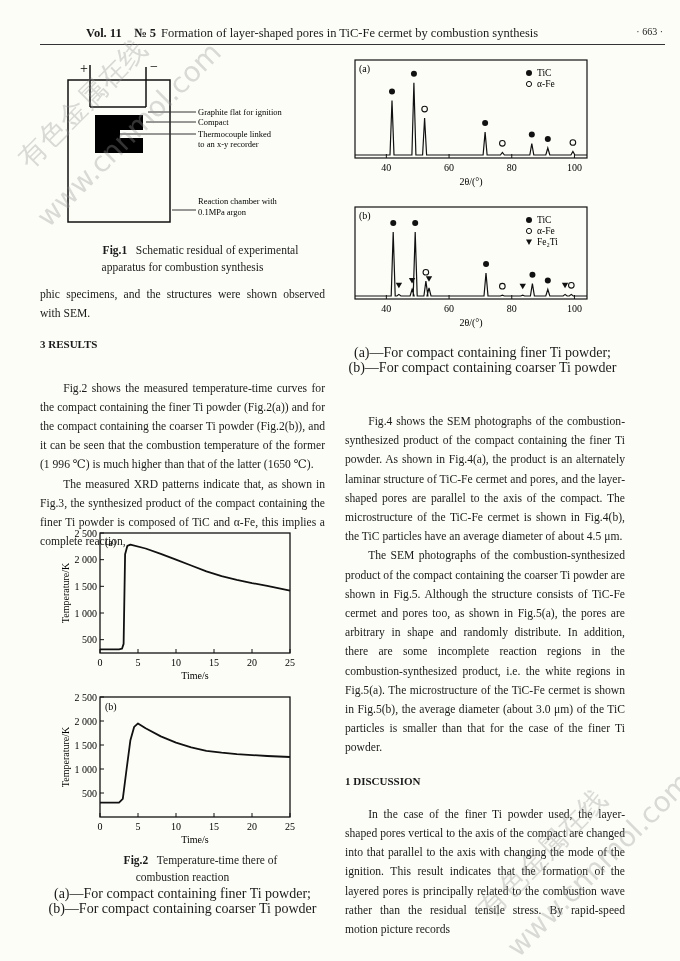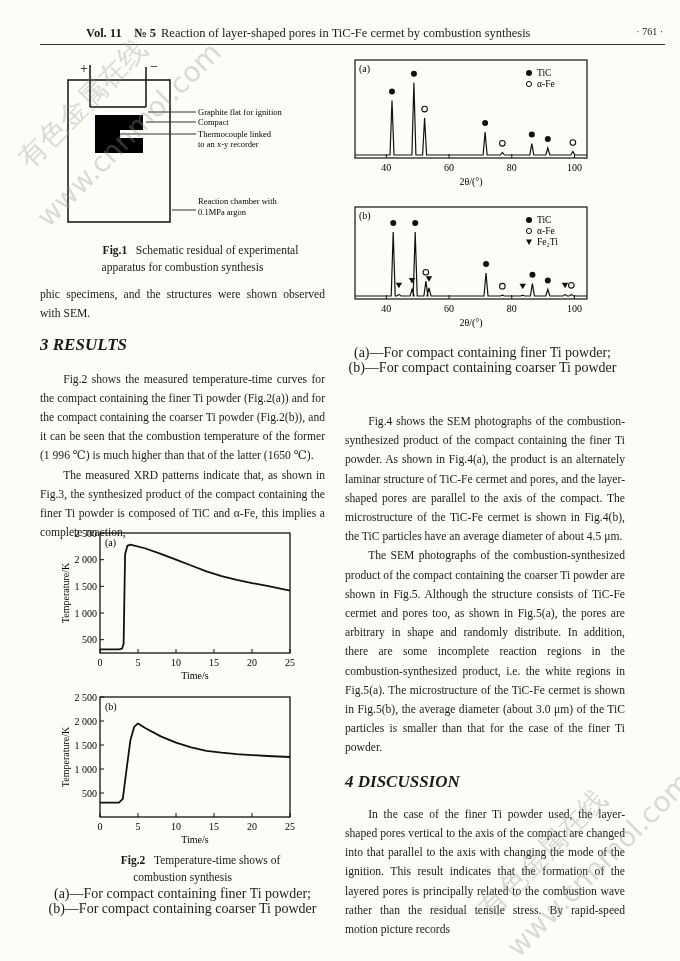--- a/index.html
+++ b/index.html
@@ -10,31 +10,31 @@
   .header .vol { position:absolute; left:0; top:4px;margin-left:46px; }
   .header .vol b { font-weight:bold; }
   .header .title { position:absolute; left:121px; top:4px; }
   .header .page { position:absolute; right:2px; top:4px; font-size:10px; }
   .body-text { font-size:11.6px; line-height:19.2px; text-align:justify; }
   .body-text p { margin:0; }
   .indent { text-indent:2em; }
   .caption { text-align:center; font-size:11.5px; line-height:17px; }
   .caption b { font-weight:bold;margin-left:36px; }
   .caption .sub { font-size:14px; line-height:15px; }
-  .heading { font-weight:bold; font-size:17px;font-style:italic; }
+  .heading { font-weight:bold; font-size:11px; }
   svg text { font-family:"Liberation Serif","DejaVu Serif",serif; }
   .watermark { font-family:"DejaVu Sans",sans-serif; color:rgba(150,150,150,0.35); font-size:28px; transform-origin:left top; white-space:nowrap; }
 </style>
 </head>
 <body>
 
 <div class="abs header">
   <span class="vol"><b>Vol. 11</b>&nbsp;&nbsp;&nbsp;&nbsp;<b>№ 5</b></span>
-  <span class="title">Reaction of layer-shaped pores in TiC-Fe cermet by combustion synthesis</span>
-  <span class="page">· 761 ·</span>
+  <span class="title">Formation of layer-shaped pores in TiC-Fe cermet by combustion synthesis</span>
+  <span class="page">· 663 ·</span>
 </div>
 
 <svg class="abs" style="left:50px;top:55px" width="260" height="175">
   <text x="30" y="18" font-size="14">+</text>
   <text x="100" y="16" font-size="14">−</text>
   <line x1="40" y1="10" x2="40" y2="52" stroke="#111" stroke-width="1.5"></line>
   <line x1="96" y1="12" x2="96" y2="52" stroke="#111" stroke-width="1.5"></line>
   <rect x="18" y="25" width="102" height="142" fill="none" stroke="#111" stroke-width="1.5"></rect>
   <line x1="40" y1="52" x2="96" y2="52" stroke="#111" stroke-width="1.5"></line>
   <path d="M45,60 H93 V75 H70 V83 H93 V98 H45 Z" fill="#000"></path>
@@ -51,21 +51,21 @@
 </svg>
 
 <div class="abs caption" style="left:40px;top:242px;width:285px">
   <div><b>Fig.1</b>&nbsp;&nbsp;&nbsp;<span>Schematic residual of experimental</span></div>
   <div>apparatus for combustion synthesis</div>
 </div>
 
 <div class="abs body-text" style="left:40px;top:285px;width:285px">
   <p>phic specimens, and the structures were shown observed with SEM.</p>
   <p class="heading" style="margin-top:12px">3   RESULTS</p>
-  <p class="indent" style="margin-top:15px">Fig.2 shows the measured temperature-time curves for the compact containing the finer Ti powder (Fig.2(a)) and for the compact containing the coarser Ti powder (Fig.2(b)), and it can be seen that the combustion temperature of the former (1 996 ℃) is much higher than that of the latter (1650 ℃).</p>
+  <p class="indent" style="margin-top:24px">Fig.2 shows the measured temperature-time curves for the compact containing the finer Ti powder (Fig.2(a)) and for the compact containing the coarser Ti powder (Fig.2(b)), and it can be seen that the combustion temperature of the former (1 996 ℃) is much higher than that of the latter (1650 ℃).</p>
   <p class="indent">The measured XRD patterns indicate that, as shown in Fig.3, the synthesized product of the compact containing the finer Ti powder is composed of TiC and α-Fe, this implies a complete reaction,</p>
 </div>
 
 <svg class="abs" id="fig2a" style="left:55px;top:528px" width="250" height="160">
     <rect x="45" y="5" width="190" height="120" fill="none" stroke="#111" stroke-width="1.3"></rect>
     <line x1="45" y1="111.66666666666667" x2="49" y2="111.66666666666667" stroke="#111"></line>
     <text x="42" y="115.16666666666667" font-size="10" text-anchor="end">500</text>
     <line x1="45" y1="85" x2="49" y2="85" stroke="#111"></line>
     <text x="42" y="88.5" font-size="10" text-anchor="end">1 000</text>
     <line x1="45" y1="58.33333333333333" x2="49" y2="58.33333333333333" stroke="#111"></line>
@@ -115,22 +115,22 @@
     <text x="197" y="138" font-size="10" text-anchor="middle">20</text>
     <line x1="235" y1="125" x2="235" y2="121" stroke="#111"></line>
     <text x="235" y="138" font-size="10" text-anchor="middle">25</text>
     <text x="140" y="151" font-size="10" text-anchor="middle">Time/s</text>
     <text x="14" y="65" font-size="10" text-anchor="middle" transform="rotate(-90 14 65)">Temperature/K</text>
     <text x="50" y="18" font-size="10">(b)</text>
     <polyline points="45.0,110.6 64.0,110.6 67.8,106.8 71.6,77.0 75.4,48.2 79.2,34.8 83.0,31.4 90.6,36.2 105.8,44.4 121.0,50.6 136.2,55.4 151.4,58.8 166.6,60.7 181.8,62.1 197.0,63.1 212.2,64.0 235.0,65.0" fill="none" stroke="#111" stroke-width="1.8" stroke-linejoin="round"></polyline>
   </svg>
 
 <div class="abs caption" style="left:40px;top:852px;width:285px">
-  <div><b>Fig.2</b>&nbsp;&nbsp;&nbsp;<span>Temperature-time shows of</span></div>
-  <div>combustion synthesis</div>
+  <div><b>Fig.2</b>&nbsp;&nbsp;&nbsp;<span>Temperature-time there of</span></div>
+  <div>combustion reaction</div>
   <div class="sub">(a)—For compact containing finer Ti powder;</div>
   <div class="sub">(b)—For compact containing coarser Ti powder</div>
 </div>
 
 <svg class="abs" id="fig3a" style="left:345px;top:55px" width="255" height="135">
     <rect x="10" y="5" width="232" height="98" fill="none" stroke="#111" stroke-width="1.2"></rect>
     <line x1="41.351351351351354" y1="103" x2="41.351351351351354" y2="99" stroke="#111"></line>
     <text x="41.351351351351354" y="116" font-size="10" text-anchor="middle">40</text>
     <line x1="104.05405405405406" y1="103" x2="104.05405405405406" y2="99" stroke="#111"></line>
     <text x="104.05405405405406" y="116" font-size="10" text-anchor="middle">60</text>
@@ -189,20 +189,20 @@
   </svg>
 
 <div class="abs caption" style="left:345px;top:345px;width:275px">
   <div class="sub">(a)—For compact containing finer Ti powder;</div>
   <div class="sub">(b)—For compact containing coarser Ti powder</div>
 </div>
 
 <div class="abs body-text" style="left:345px;top:412px;width:280px">
   <p class="indent">Fig.4 shows the SEM photographs of the combustion-synthesized product of the compact containing the finer Ti powder. As shown in Fig.4(a), the product is an alternately laminar structure of TiC-Fe cermet and pores, and the layer-shaped pores are parallel to the axis of the compact. The microstructure of the TiC-Fe cermet is shown in Fig.4(b), the TiC particles have an average diameter of about 4.5 μm.</p>
   <p class="indent">The SEM photographs of the combustion-synthesized product of the compact containing the coarser Ti powder are shown in Fig.5. Although the structure consists of TiC-Fe cermet and pores too, as shown in Fig.5(a), the pores are arbitrary in shape and randomly distribute. In addition, there are some incomplete reaction regions in the combustion-synthesized product, i.e. the white regions in Fig.5(a). The microstructure of the TiC-Fe cermet is shown in Fig.5(b), the average diameter (about 3.0 μm) of the TiC particles is smaller than that for the case of the finer Ti powder.</p>
-  <p class="heading" style="margin-top:14px">4   DISCUSSION</p>
+  <p class="heading" style="margin-top:14px">1   DISCUSSION</p>
   <p class="indent" style="margin-top:14px">In the case of the finer Ti powder used, the layer-shaped pores vertical to the axis of the compact are changed into that parallel to the axis with changing the mode of the ignition. This result indicates that the formation of the layered pores is principally related to the combustion wave rather than the residual tensile stress. By rapid-speed motion picture records</p>
 </div>
 
 <div class="abs watermark" style="left:10px;top:150px;transform:rotate(-45deg)">有色金属在线</div>
 <div class="abs watermark" style="left:30px;top:210px;transform:rotate(-45deg)">www.cnnmol.com</div>
 <div class="abs watermark" style="left:470px;top:900px;transform:rotate(-45deg)">有色金属在线</div>
 <div class="abs watermark" style="left:500px;top:940px;transform:rotate(-45deg)">www.cnnmol.com</div>
 
 </body></html>

